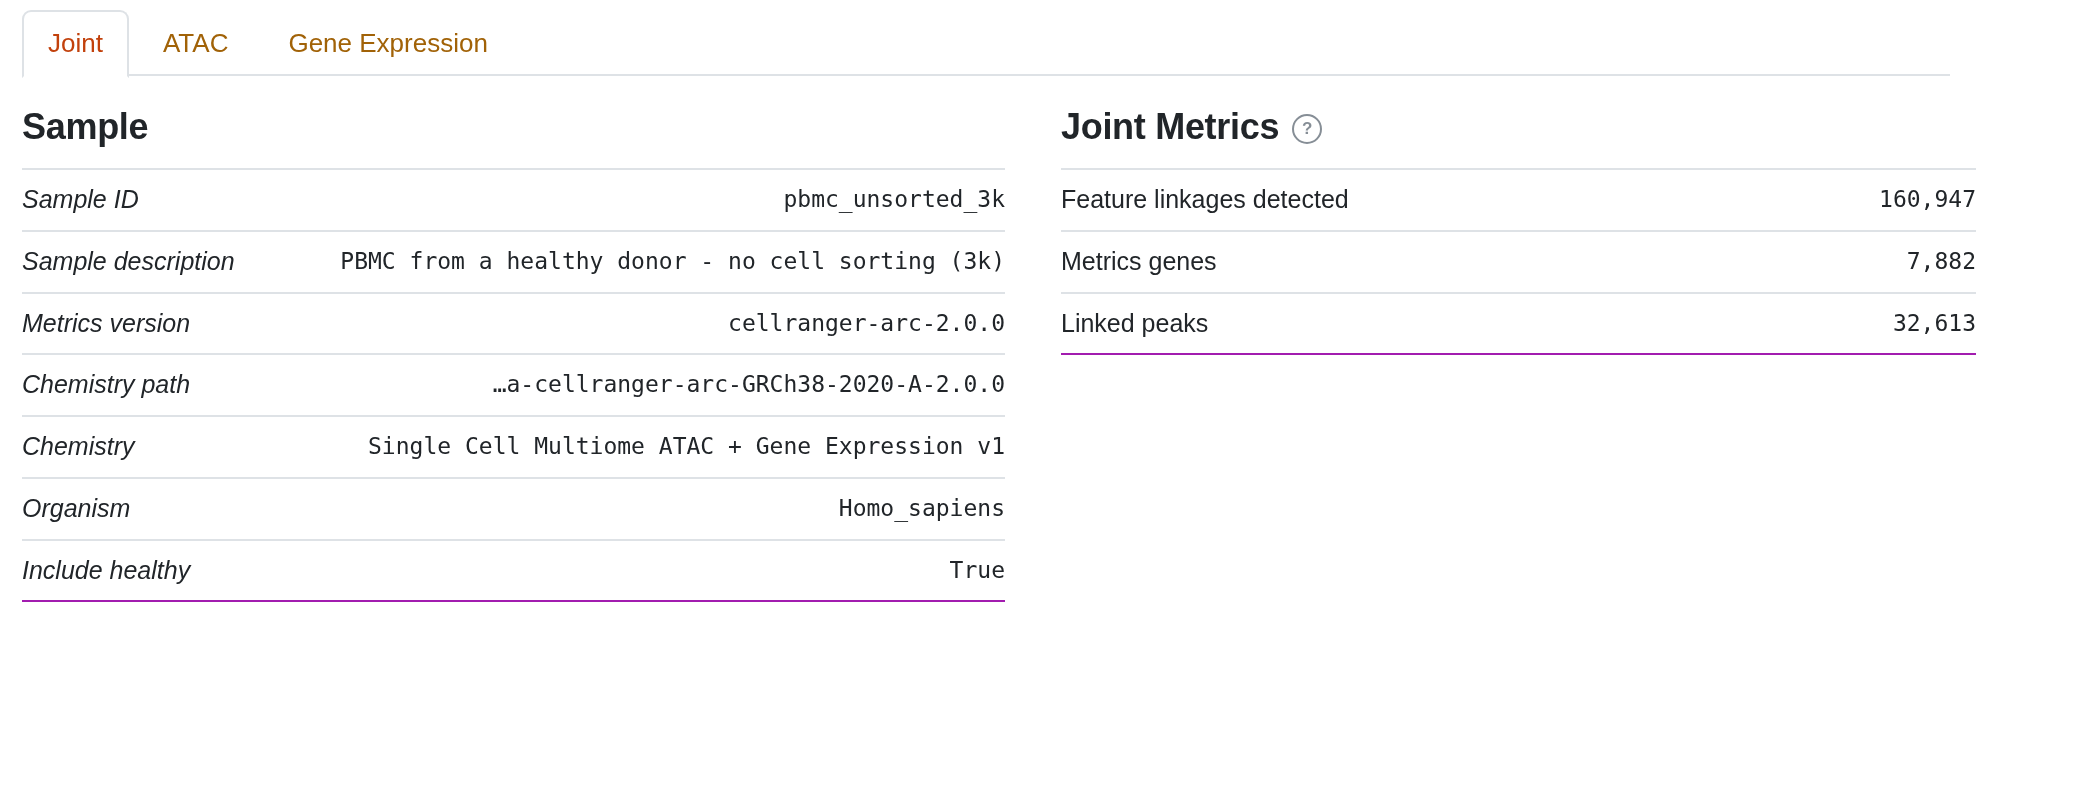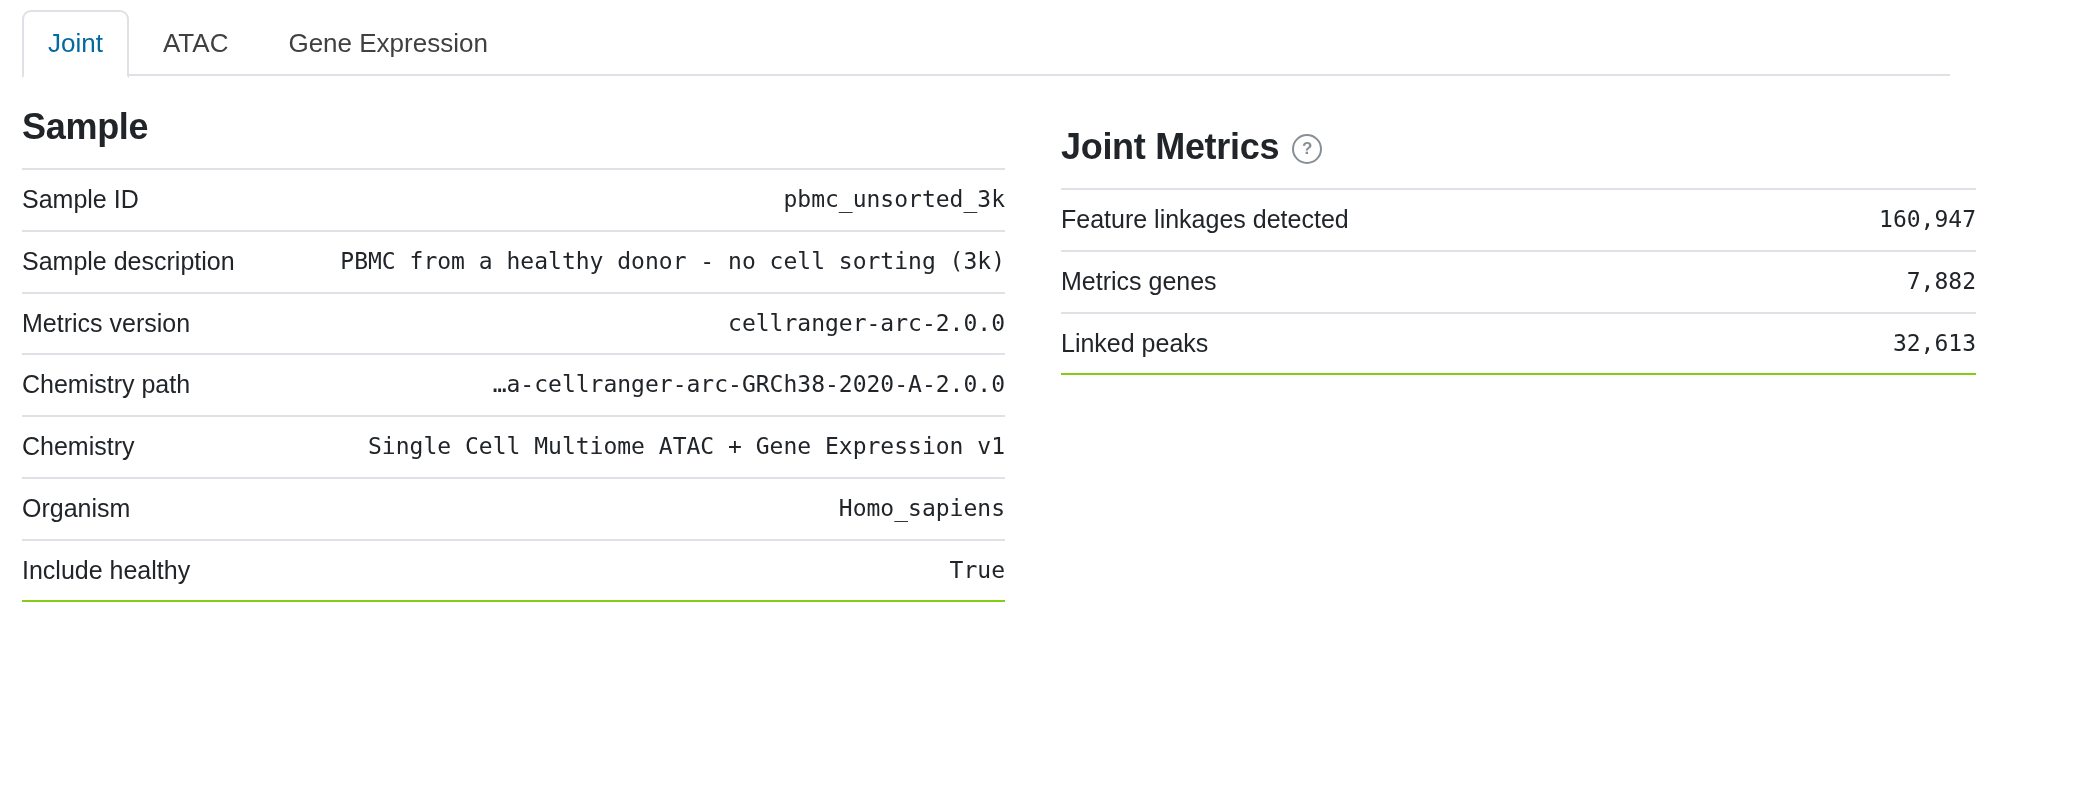--- a/index.html
+++ b/index.html
@@ -41,41 +41,41 @@
   }
   .tab {
     font-size: 26px;
     line-height: 1;
     padding: 18px 24px 20px 24px;
     margin-right: 8px;
     cursor: pointer;
     border: 2px solid transparent;
     border-radius: 9px 9px 0 0;
     white-space: nowrap;
-    color: #404040;
+    color: #a16207;
     background: transparent;
     position: relative;
     top: 2px;
   }
   .tab.active {
-    color: #0369a1;
+    color: #c2410c;
     background: #ffffff;
     border-color: #dee2e6;
     border-bottom-color: #ffffff;
   }
 
   
   .content {
     display: flex;
     padding: 0 22px;
     box-sizing: border-box;
   }
   .col-left  { width: 983px; flex: 0 0 983px; }
   .col-gap   { width: 56px;  flex: 0 0 56px; }
-  .col-right { width: 915px; flex: 0 0 915px; margin-top: 20px; }
+  .col-right { width: 915px; flex: 0 0 915px; }
 
   h2.section-title {
     font-size: 36px;
     font-weight: bold;
     color: #212529;
     margin: 30px 0 20px 0;
     letter-spacing: -0.3px;
     display: flex;
     align-items: center;
     gap: 13px;
@@ -100,21 +100,21 @@
   }
   .help-icon span { position: relative; top: -1px; }
 
   
   table.metrics {
     width: 100%;
     border-collapse: collapse;
     table-layout: fixed;
   }
   table.metrics tr { border-top: 2px solid #dee2e6; }
-  table.metrics tr:last-child { border-bottom: 2px solid #84cc16; }
+  table.metrics tr:last-child { border-bottom: 2px solid #a21caf; }
 
   table.metrics td {
     padding: 13px 0;
     vertical-align: top;
   }
   td.m-label {
     font-size: 25px;
     color: #212529;
     line-height: 1.35;
     padding-right: 16px;
@@ -122,21 +122,21 @@
   td.m-value {
     font-family: "DejaVu Sans Mono", monospace;
     font-size: 23px;
     color: #212529;
     text-align: right;
     line-height: 1.45;
     word-break: break-word;
   }
 
   
-  .col-left td.m-label { width: 265px; }
+  .col-left td.m-label { width: 265px; font-style: italic; }
   
   .col-right td.m-label { width: 480px; }
 </style>
 </head>
 <body>
 
 <div class="tabbar">
   <div class="tabs">
     <div class="tab active">Joint</div>
     <div class="tab">ATAC</div>

